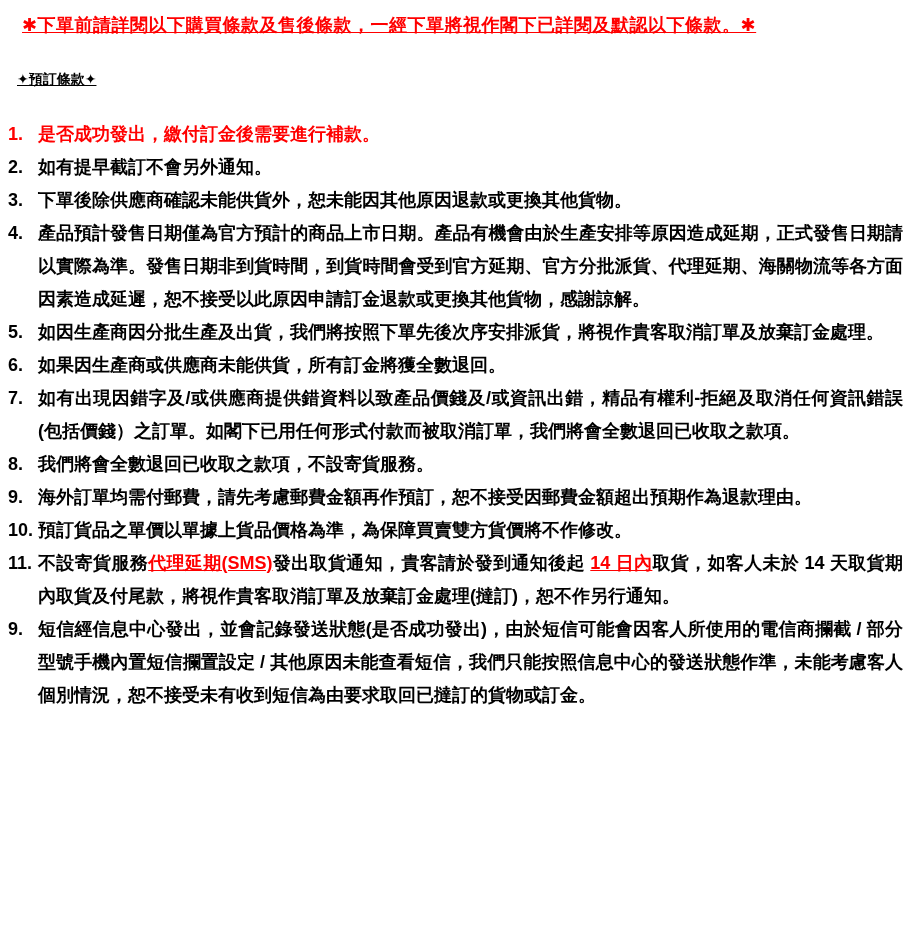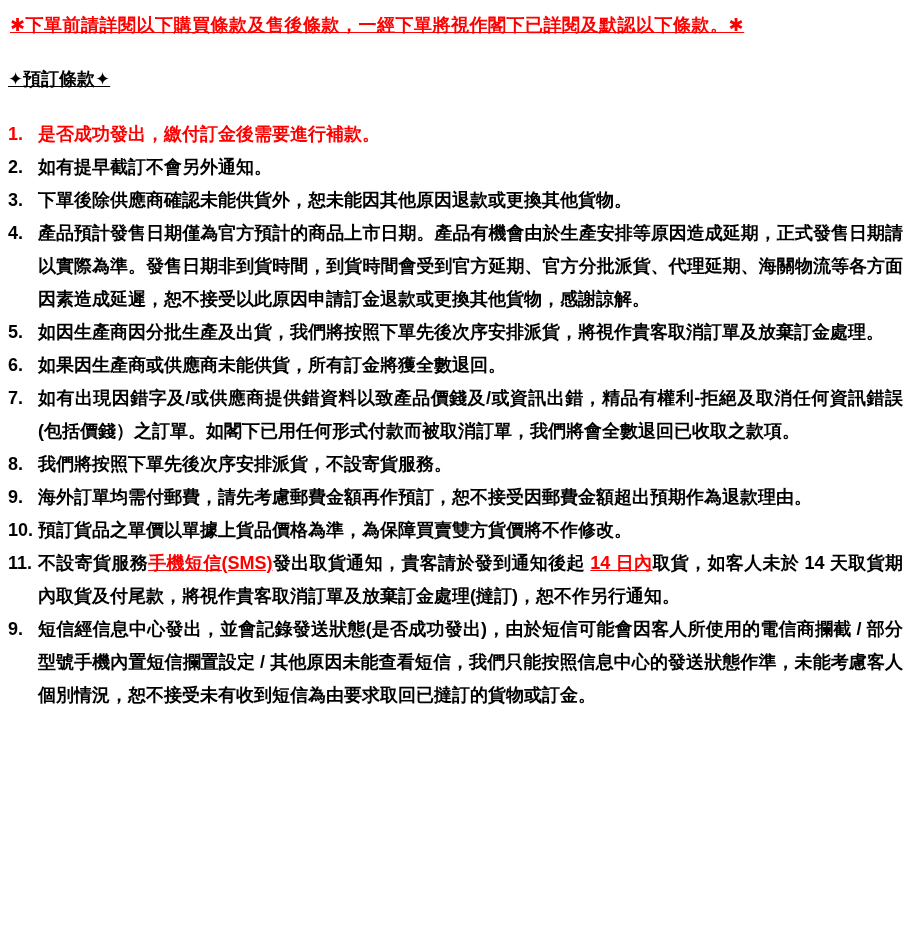--- a/index.html
+++ b/index.html
@@ -15,28 +15,28 @@
     padding: 10px 10px 12px 8px;
     color: #000000;
     font-weight: 700;
   }
   .notice-banner {
     color: #ff0000;
     font-size: 18px;
     line-height: 26px;
     letter-spacing: 0.5px;
     text-decoration: underline;
-    margin: 2px 0 28px 2px;
+    margin: 2px 0 28px 14px;
   }
   .section-title {
     color: #000000;
-    font-size: 18px;
+    font-size: 14px;
     line-height: 26px;
     text-decoration: underline;
-    margin: 0 0 26px 0;
+    margin: 0 0 26px 9px;
   }
   .terms-list {
     margin: 0;
     padding: 0;
   }
   .term {
     display: flex;
     font-size: 18px;
     line-height: 33px;
     color: #000000;
@@ -103,36 +103,36 @@
       <span class="txt">如果因生產商或供應商未能供貨，所有訂金將獲全數退回。</span>
     </div>
 
     <div class="term">
       <span class="num">7.</span>
       <span class="txt">如有出現因錯字及/或供應商提供錯資料以致產品價錢及/或資訊出錯，精品有權利-拒絕及取消任何資訊錯誤(包括價錢）之訂單。如閣下已用任何形式付款而被取消訂單，我們將會全數退回已收取之款項。</span>
     </div>
 
     <div class="term">
       <span class="num">8.</span>
-      <span class="txt">我們將按照下單先後次序安排派貨，不設寄貨服務。</span>
+      <span class="txt">我們將會全數退回已收取之款項，不設寄貨服務。</span>
     </div>
 
     <div class="term">
       <span class="num">9.</span>
       <span class="txt">海外訂單均需付郵費，請先考慮郵費金額再作預訂，恕不接受因郵費金額超出預期作為退款理由。</span>
     </div>
 
     <div class="term">
       <span class="num">10.</span>
       <span class="txt">預訂貨品之單價以單據上貨品價格為準，為保障買賣雙方貨價將不作修改。</span>
     </div>
 
     <div class="term">
       <span class="num">11.</span>
-      <span class="txt"><span>不設寄貨服務</span><span class="hl">手機短信(SMS)</span><span>發出取貨通知，貴客請於發到通知後起 </span><span class="hl">14 日內</span><span>取貨，如客人未於 14 天取貨期內取貨及付尾款，將視作貴客取消訂單及放棄訂金處理(撻訂)，恕不作另行通知。</span></span>
+      <span class="txt"><span>不設寄貨服務</span><span class="hl">代理延期(SMS)</span><span>發出取貨通知，貴客請於發到通知後起 </span><span class="hl">14 日內</span><span>取貨，如客人未於 14 天取貨期內取貨及付尾款，將視作貴客取消訂單及放棄訂金處理(撻訂)，恕不作另行通知。</span></span>
     </div>
 
     <div class="term">
       <span class="num">9.</span>
       <span class="txt">短信經信息中心發出，並會記錄發送狀態(是否成功發出)，由於短信可能會因客人所使用的電信商攔截 / 部分型號手機內置短信攔置設定 / 其他原因未能查看短信，我們只能按照信息中心的發送狀態作準，未能考慮客人個別情況，恕不接受未有收到短信為由要求取回已撻訂的貨物或訂金。</span>
     </div>
 
 
   </div>
 </div>

